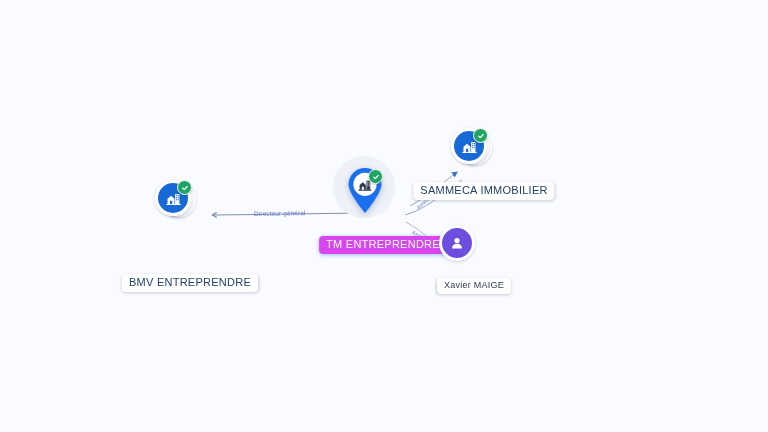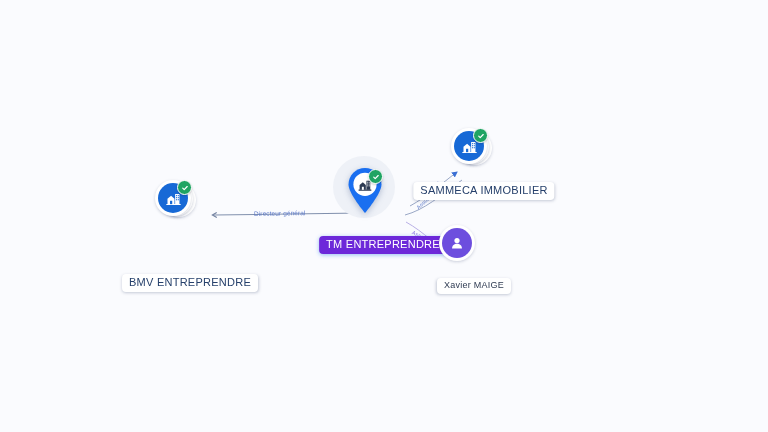--- a/index.html
+++ b/index.html
@@ -97,21 +97,21 @@
     background: #ffffff;
     color: #26406b;
     font-size: 11px;
     letter-spacing: 0.25px;
     padding: 3px 7px 4px 7px;
     border-radius: 4px;
     box-shadow: 0 1px 3px rgba(40,55,95,0.25);
     line-height: 1;
   }
   .node-label.selected {
-    background: #6d28d9;
+    background: #d946ef;
     color: #ffffff;
     font-weight: normal;
     box-shadow: 0 1px 4px rgba(26,115,232,0.45);
   }
   .node-label.person-label {
     font-size: 9px;
     color: #2f3b52;
   }
 
   

